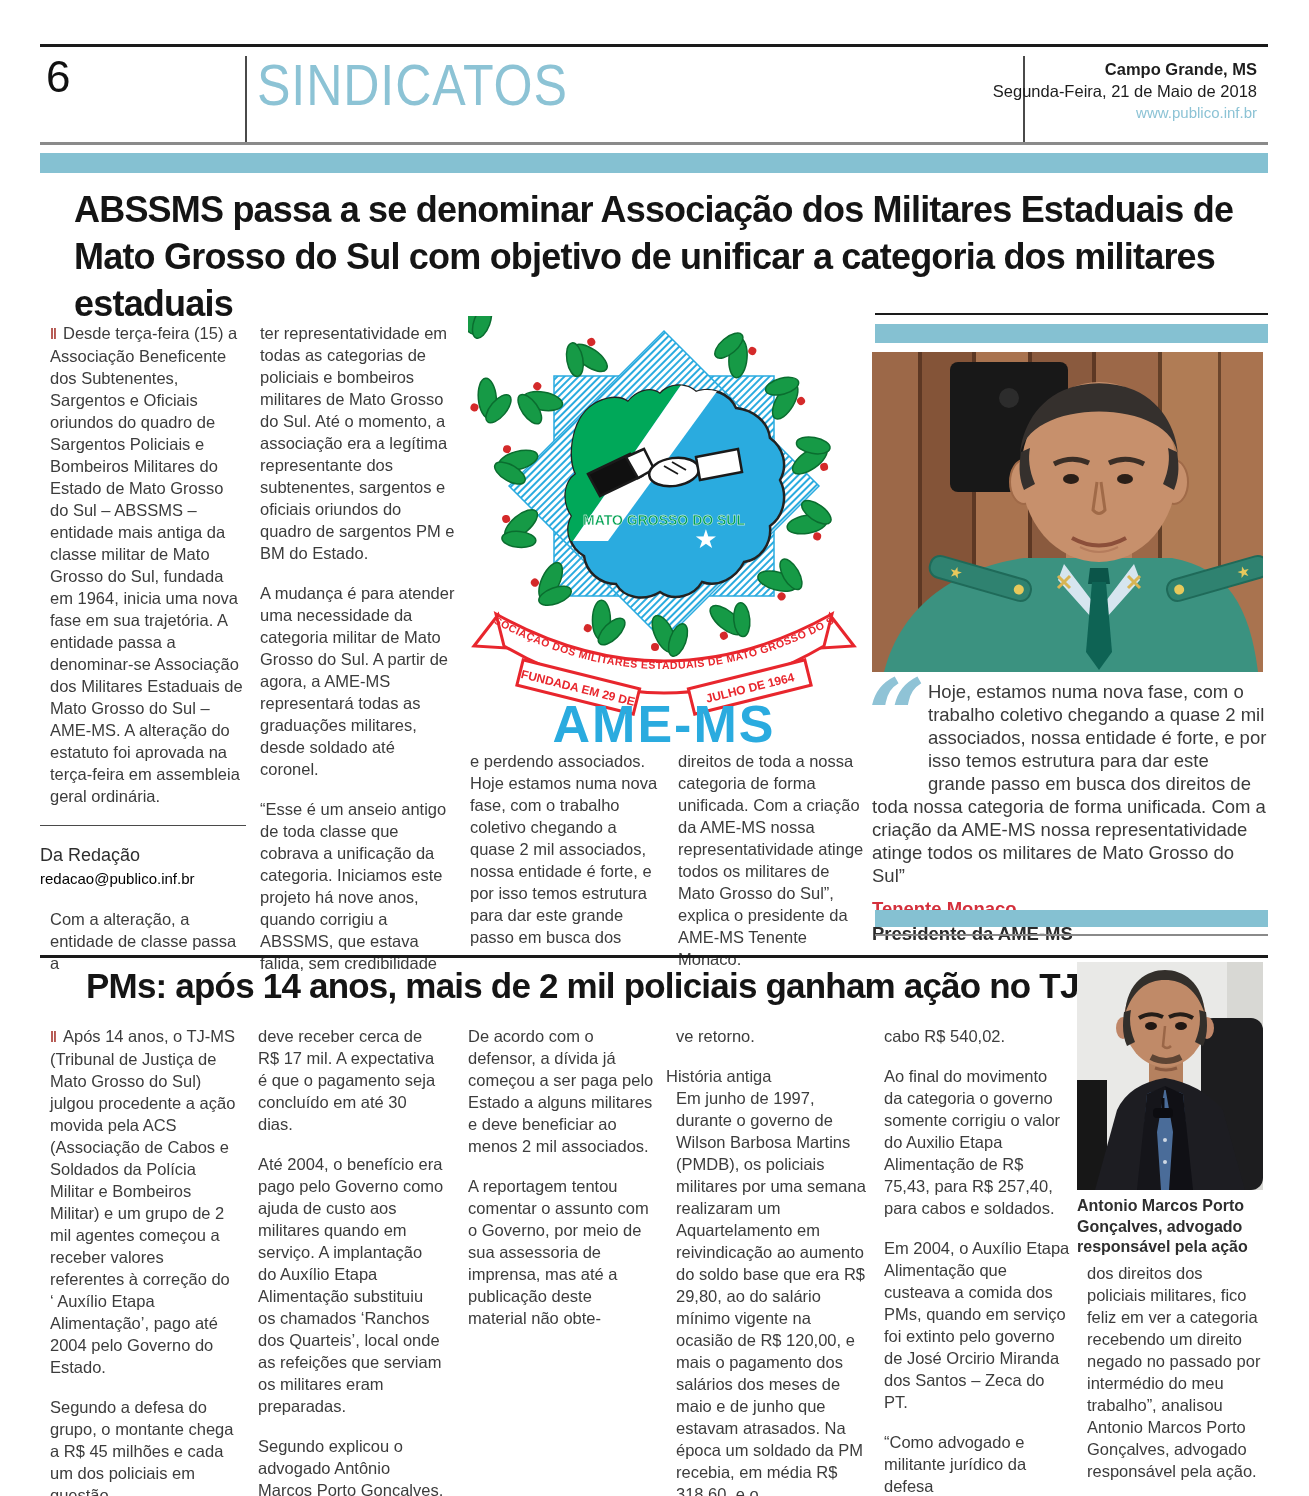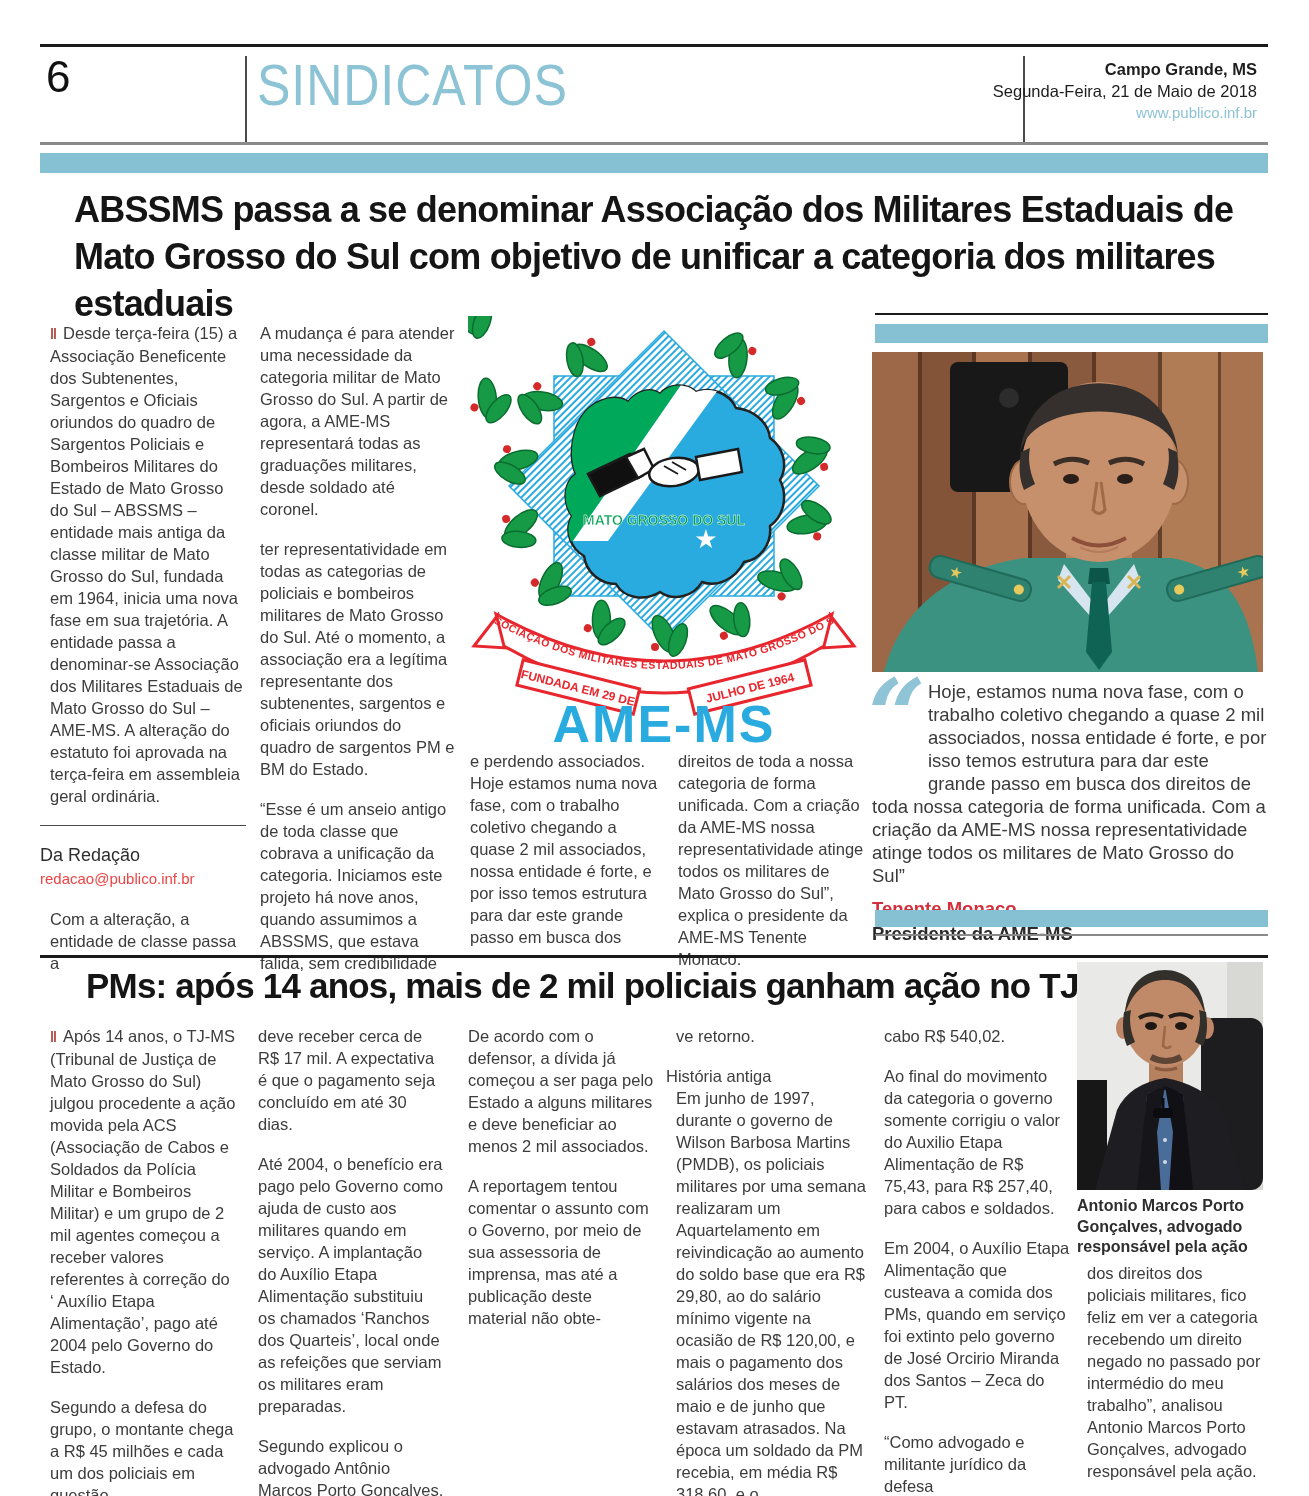--- a/index.html
+++ b/index.html
@@ -22,21 +22,21 @@
   .headline{font-weight:bold;color:#151515;letter-spacing:-0.8px;}
   .h1a{font-size:36px;line-height:47px;margin-left:34px;}
   .h2a{font-size:35px;line-height:44px;white-space:nowrap;margin-left:46px;}
 
   
   .col{font-size:16.5px;line-height:22px;color:#3c3c3c;}
   .col p{margin:0 0 18px 10px;}
   .mk{color:#a93c35;font-weight:bold;font-size:14px;margin-right:7px;letter-spacing:-1px;}
   .colrule{border-top:1.5px solid #4a4a4a;margin:2px 0 18px 0;width:100%;}
   .byline{margin:0 0 2px 0 !important;font-size:18px;color:#2e2e2e;}
-  .bymail{margin:0 0 18px 0 !important;font-size:15px;color:#ef4444;}
+  .bymail{margin:0 0 18px 0 !important;font-size:15px;color:#000000;}
   .subhead{font-weight:normal;color:#404040;margin:0 0 0 0 !important;}
 
   
   .quoteblock{font-size:18.5px;line-height:23px;color:#3a3a3a;}
   .bigquote{float:left;width:58px;height:112px;font-family:"DejaVu Serif",serif;font-style:italic;font-weight:bold;
             font-size:100px;line-height:78px;color:#8fc3d6;margin:-4px 2px 0 -4px;}
   .qauthor{font-weight:bold;color:#d4303c;margin-top:10px;}
   .qrole{font-weight:bold;color:#2b2b2b;margin-top:2px;}
 
   .caption{font-weight:bold;font-size:16px;line-height:20.5px;color:#2e2e2e;}
@@ -63,23 +63,23 @@
 
   <div class="abs col" style="left:40px;top:322px;width:206px;">
     <p><span class="mk">‖</span><span>Desde terça-feira (15) a Associação Beneficente dos Subtenentes, Sargentos e Oficiais oriundos do quadro de Sargentos Policiais e Bombeiros Militares do Estado de Mato Grosso do Sul – ABSSMS – entidade mais antiga da classe militar de Mato Grosso do Sul, fundada em 1964, inicia uma nova fase em sua trajetória. A entidade passa a denominar-se Associação dos Militares Estaduais de Mato Grosso do Sul – AME-MS. A alteração do estatuto foi aprovada na terça-feira em assembleia geral ordinária.</span></p>
     <div class="colrule"></div>
     <p class="byline">Da Redação</p>
     <p class="bymail">redacao@publico.inf.br</p>
     <p>Com a alteração, a entidade de classe passa a</p>
   </div>
 
   <div class="abs col" style="left:250px;top:322px;width:206px;">
+    <p>ter representatividade em todas as categorias de policiais e bombeiros militares de Mato Grosso do Sul. Até o momento, a associação era a legítima representante dos subtenentes, sargentos e oficiais oriundos do quadro de sargentos PM e BM do Estado.</p>
     <p>A mudança é para atender uma necessidade da categoria militar de Mato Grosso do Sul. A partir de agora, a AME-MS representará todas as graduações militares, desde soldado até coronel.</p>
-    <p>ter representatividade em todas as categorias de policiais e bombeiros militares de Mato Grosso do Sul. Até o momento, a associação era a legítima representante dos subtenentes, sargentos e oficiais oriundos do quadro de sargentos PM e BM do Estado.</p>
-    <p>“Esse é um anseio antigo de toda classe que cobrava a unificação da categoria. Iniciamos este projeto há nove anos, quando assumimos a ABSSMS, que estava falida, sem credibilidade</p>
+    <p>“Esse é um anseio antigo de toda classe que cobrava a unificação da categoria. Iniciamos este projeto há nove anos, quando corrigiu a ABSSMS, que estava falida, sem credibilidade</p>
   </div>
 
   <svg class="abs" style="left:468px;top:316px;" width="392" height="430" viewBox="0 0 392 430">
     <defs>
       <pattern id="hz" width="5" height="5" patternUnits="userSpaceOnUse" patternTransform="rotate(45)">
         <rect width="5" height="5" fill="#ffffff"></rect>
         <line x1="1" y1="0" x2="1" y2="5" stroke="#2aabdf" stroke-width="2"></line>
       </pattern>
       <clipPath id="mapclip">
           <use href="#mappath"></use>

